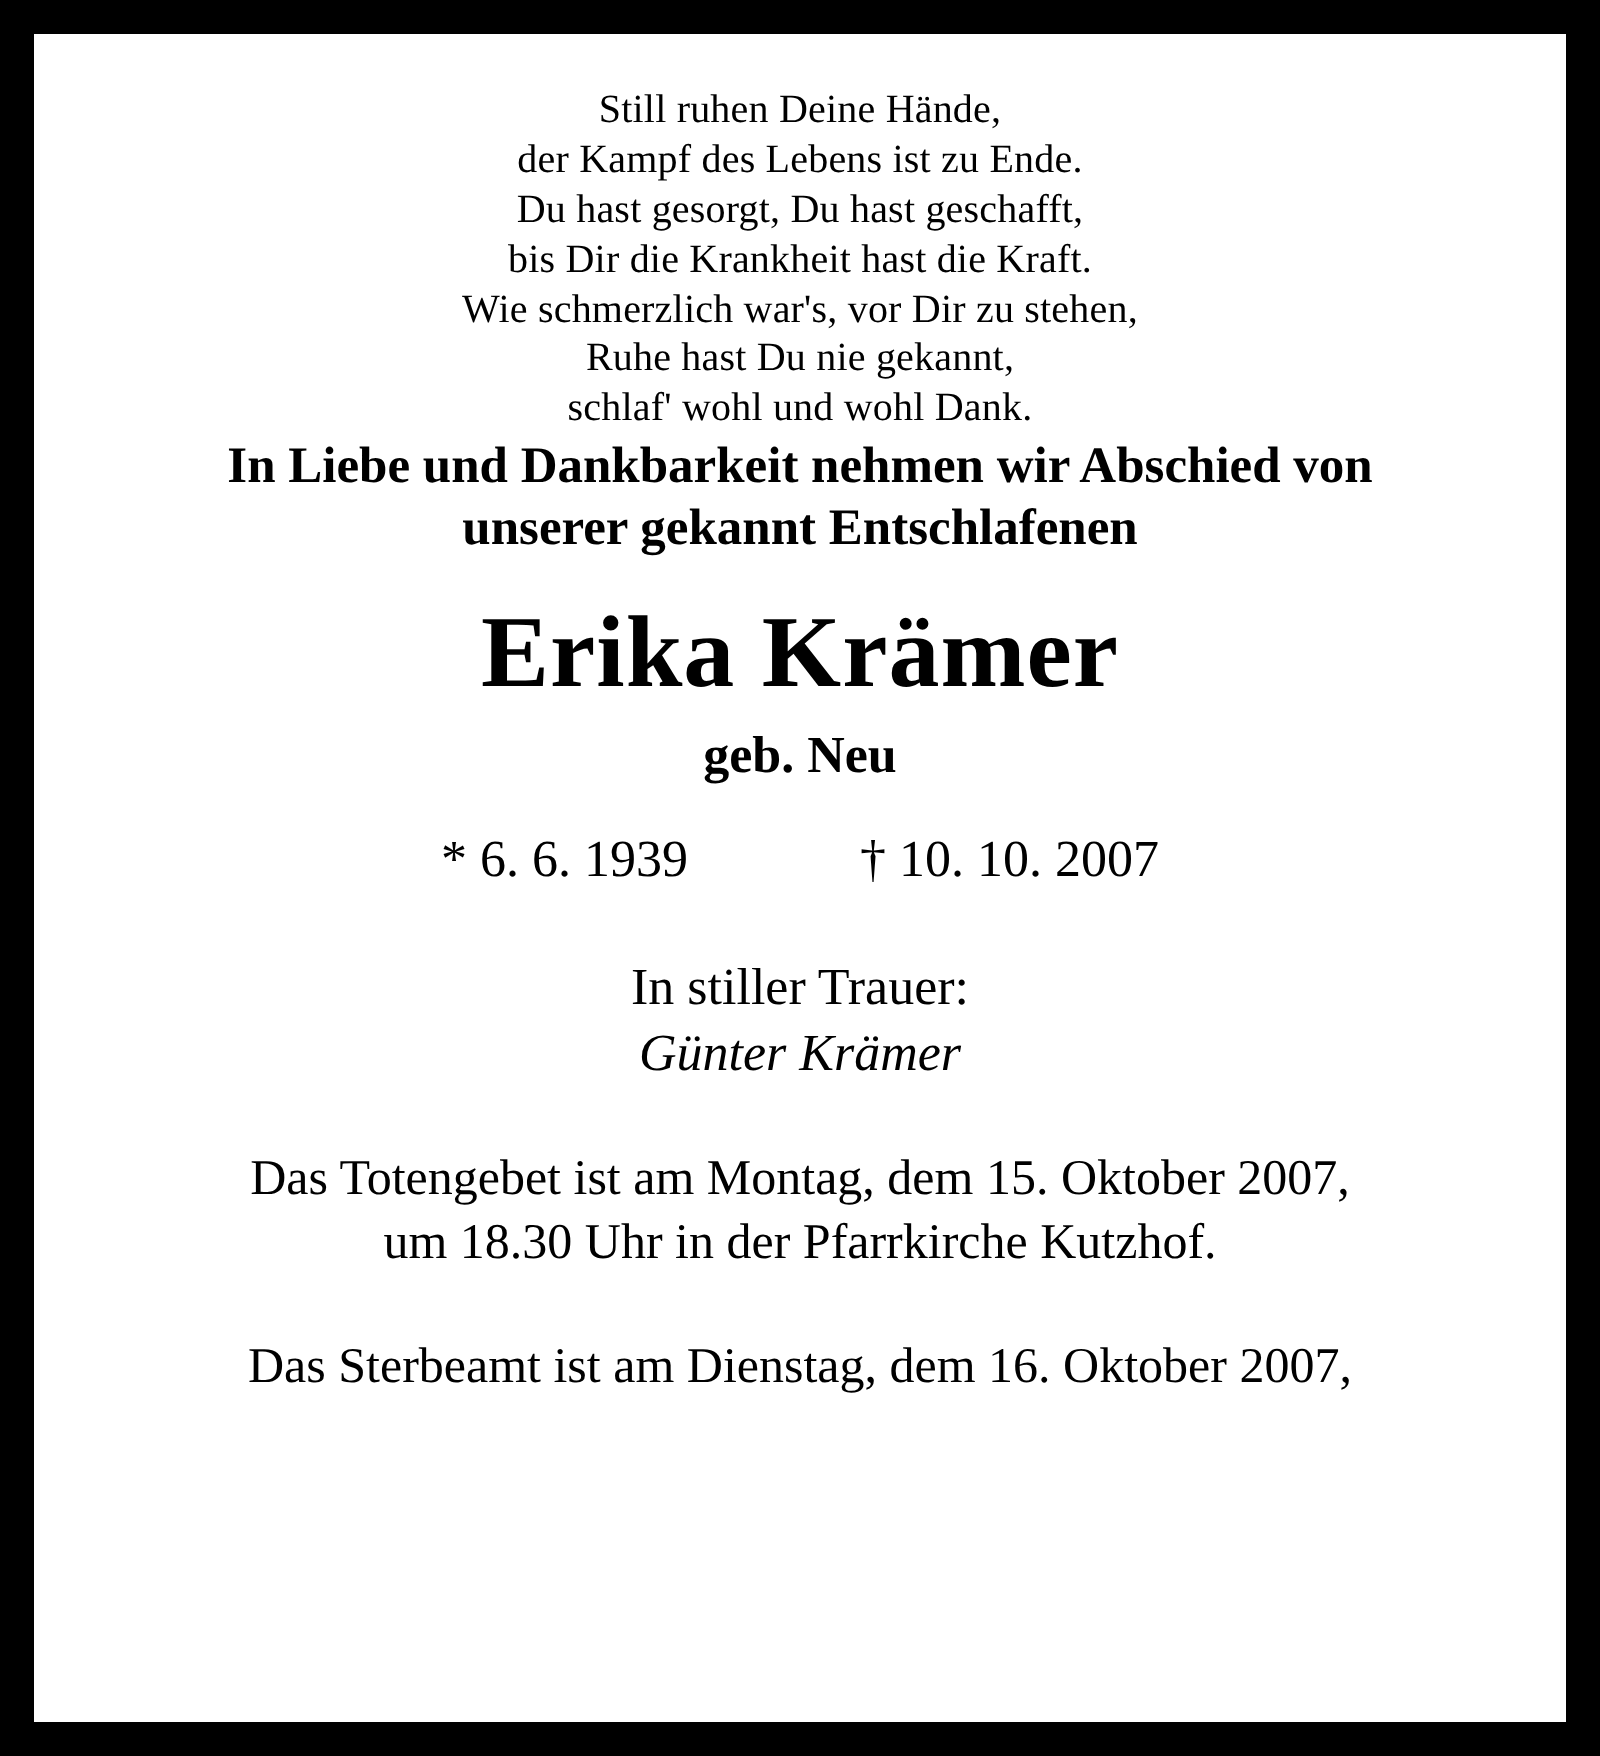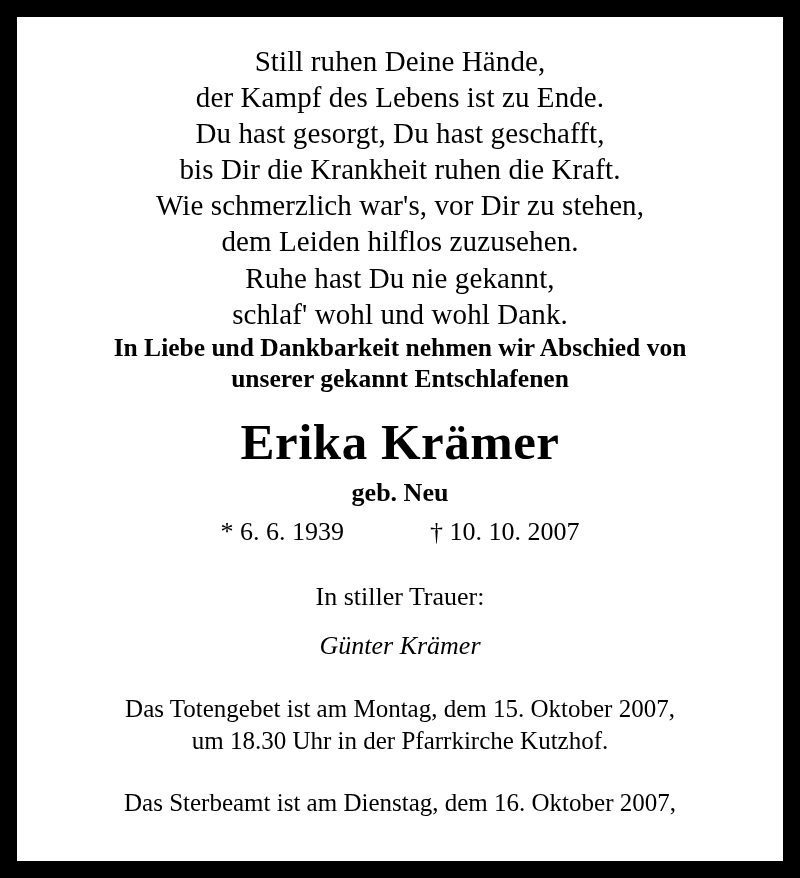--- a/index.html
+++ b/index.html
@@ -25,21 +25,21 @@
     box-sizing: border-box;
     width: 100%;
     height: 100%;
     background: #ffffff;
     border: 3px solid #000000;
     padding: 26px 40px 18px 40px;
     text-align: center;
     display: block;
   }
   .poem {
-    font-size: 29px;
+    font-size: 20px;
     line-height: 1.245;
     letter-spacing: 0.1px;
   }
   .poem .line {
     display: block;
     white-space: nowrap;
   }
   .dedication {
     font-size: 25.5px;
     line-height: 1.22;
@@ -67,28 +67,29 @@
     margin-top: 11px;
     font-size: 26px;
     line-height: 1.1;
     display: flex;
     justify-content: center;
     align-items: baseline;
     gap: 86px;
   }
   .dates .date-item {
     white-space: nowrap;
+    margin-top: 12px;
   }
   .mourning-header {
     margin-top: 34px;
     font-size: 26px;
     line-height: 1.2;
   }
   .mourners {
-    margin-top: 17px;
+    margin-top: 1px;
     font-style: italic;
     font-size: 26px;
     line-height: 1.3;
   }
   .mourners .line {
     display: block;
     white-space: nowrap;
   }
   .address {
     margin-top: 36px;
@@ -108,23 +109,22 @@
 </head>
 <body>
 
 <div class="obituary-frame">
   <div class="obituary-card">
 
     <div class="poem">
       <span class="line">Still ruhen Deine Hände,</span>
       <span class="line">der Kampf des Lebens ist zu Ende.</span>
       <span class="line">Du hast gesorgt, Du hast geschafft,</span>
-      <span class="line">bis Dir die Krankheit ruhen die Kraft.</span>
+      <span class="line">bis Dir die Krankheit hast die Kraft.</span>
       <span class="line">Wie schmerzlich war's, vor Dir zu stehen,</span>
-      <span class="line">dem Leiden hilflos zuzusehen.</span>
       <span class="line">Ruhe hast Du nie gekannt,</span>
       <span class="line">schlaf' wohl und wohl Dank.</span>
     </div>
 
     <div class="dedication">
       <span class="line">In Liebe und Dankbarkeit nehmen wir Abschied von</span>
       <span class="line">unserer gekannt Entschlafenen</span>
     </div>
 
     <div class="name">Erika  Krämer</div>

